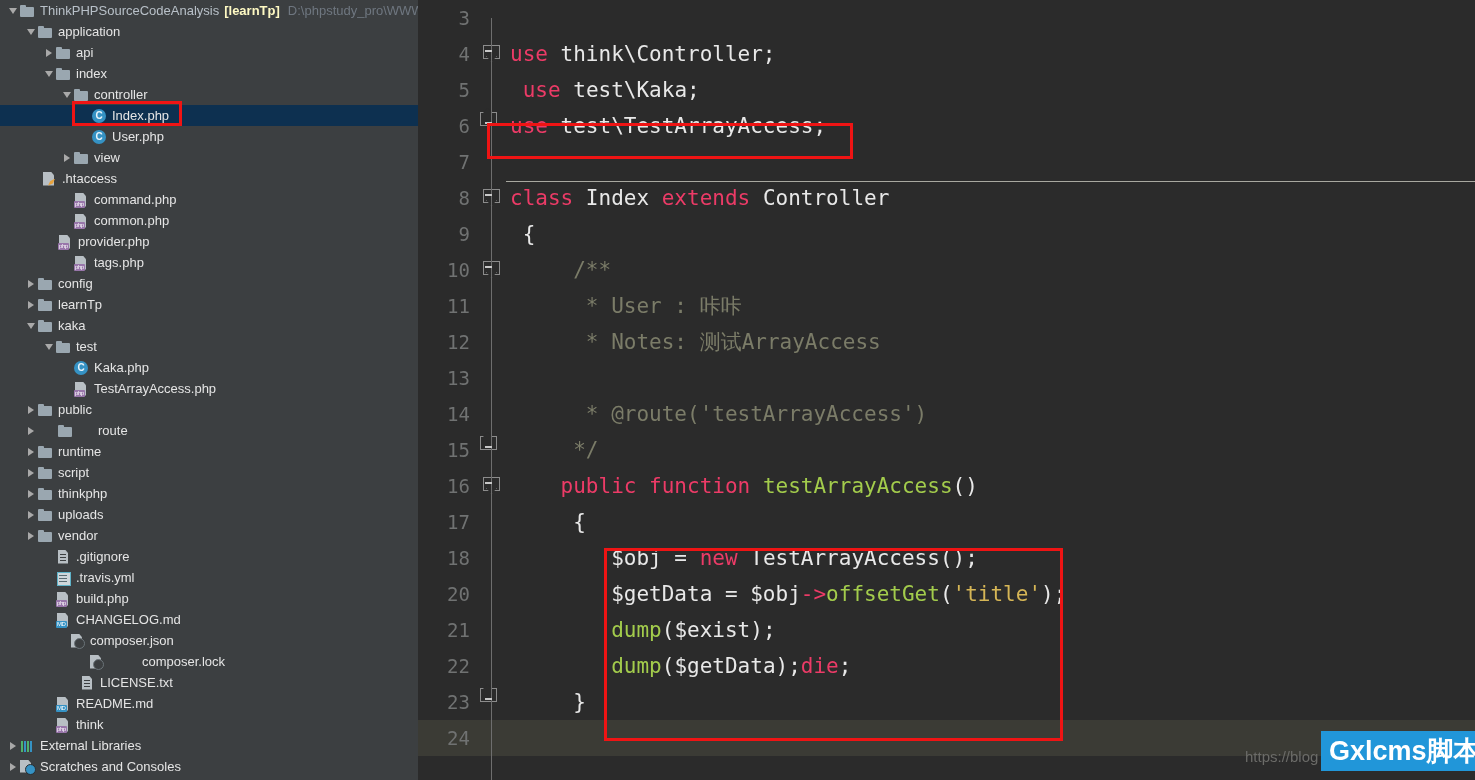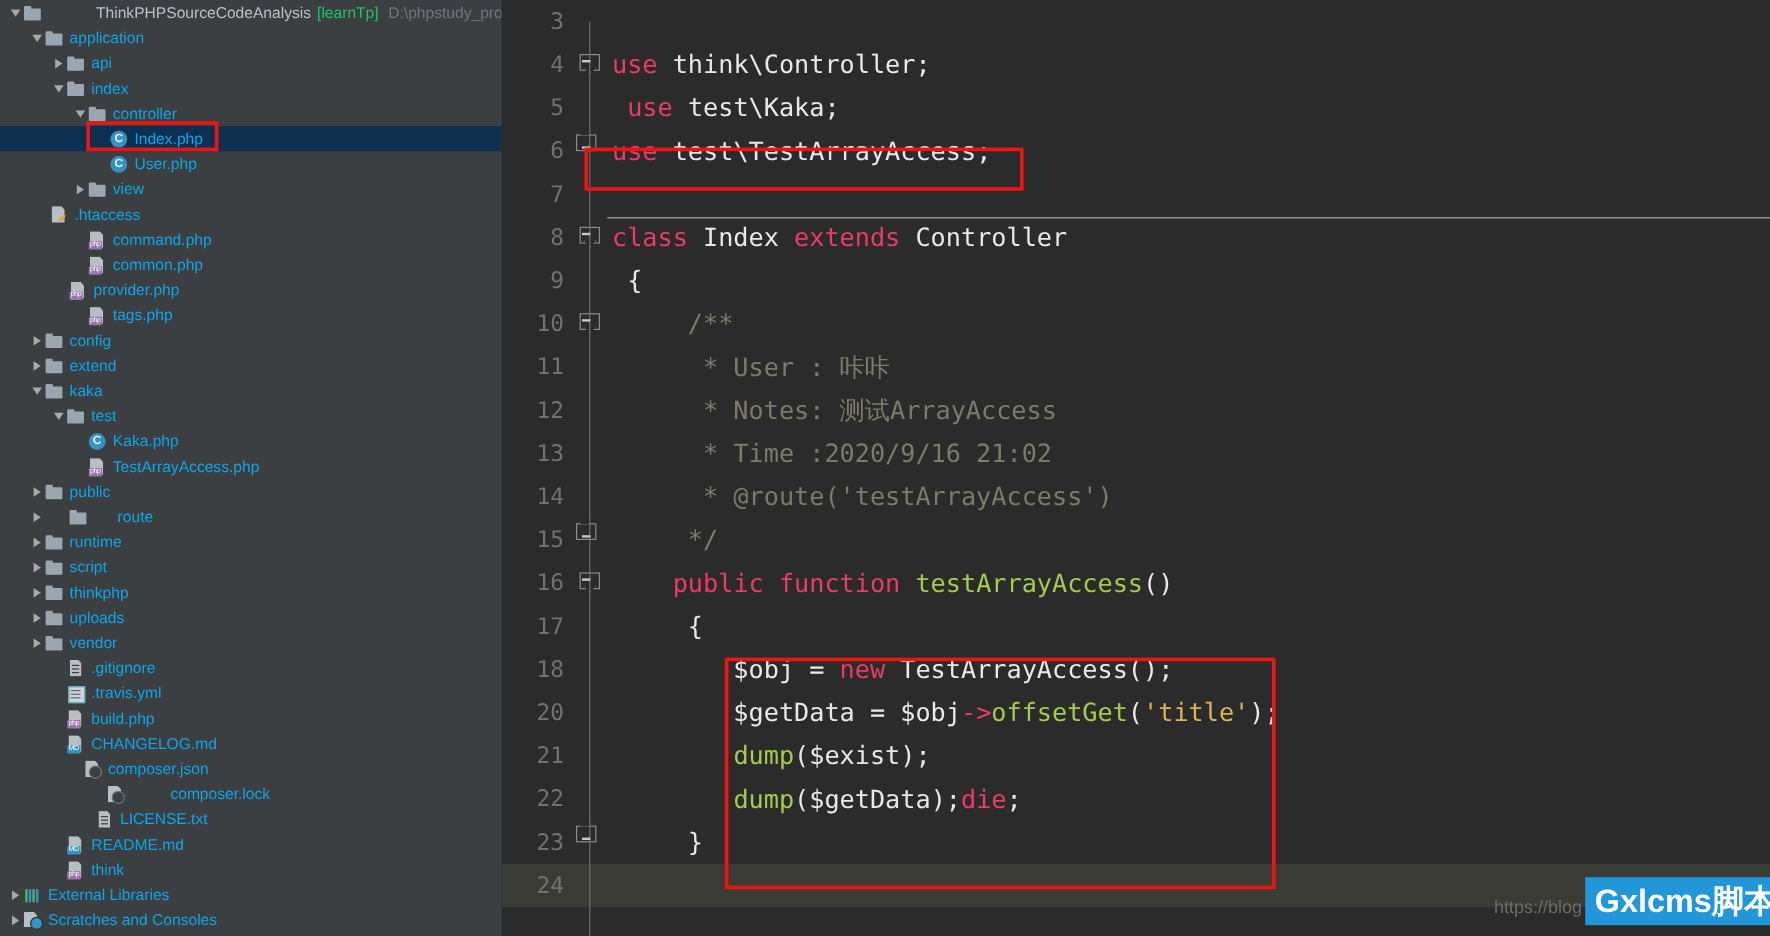--- a/index.html
+++ b/index.html
@@ -143,23 +143,23 @@
   .ic-scr::before {
     content: ""; position: absolute; left: 1px; top: 1px;
     width: 11px; height: 13px; background: #b8bfc4;
     clip-path: polygon(0 0, 72% 0, 100% 26%, 100% 100%, 0 100%);
   }
   .ic-scr::after {
     content: ""; position: absolute; left: 6px; bottom: 0px;
     width: 9px; height: 9px; border-radius: 50%; background: #3592c4;
     border: 1px solid #2a2f33;
   }
-  .tree-label { color: #0ea5e9; }
-  .tree-row.root .tree-label { color: #b8c0c8; margin-left: 40px; }
-  .mod { color: #22c55e; font-weight: normal; margin-left: 5px; }
+  .tree-label { color: #e5e5e5; }
+  .tree-row.root .tree-label { color: #b8c0c8; }
+  .mod { color: #fef9c3; font-weight: bold; margin-left: 5px; }
   .path { color: #6f7780; margin-left: 8px; }
 
   
   .redbox {
     position: absolute;
     border: 3px solid #ef1414;
     pointer-events: none;
     z-index: 40;
   }
 
@@ -362,21 +362,21 @@
             <span class="arrow-r"></span>
           </span>
           <span class="icn ic-folder"></span>
           <span class="tree-label">config</span>
         </div>
         <div class="tree-row" style="padding-left: 24px;">
           <span class="tw">
             <span class="arrow-r"></span>
           </span>
           <span class="icn ic-folder"></span>
-          <span class="tree-label">extend</span>
+          <span class="tree-label">learnTp</span>
         </div>
         <div class="tree-row" style="padding-left: 24px;">
           <span class="tw">
             <span class="arrow-d"></span>
           </span>
           <span class="icn ic-folder"></span>
           <span class="tree-label">kaka</span>
         </div>
         <div class="tree-row" style="padding-left: 42px;">
           <span class="tw">
@@ -513,21 +513,21 @@
         <div class="code-line"><span class="gutter">3</span><span class="foldcol"></span><span class="code-text"></span></div>
         <div class="code-line"><span class="gutter">4</span><span class="foldcol"><span class="fold-open"></span><span class="fold-minus"></span></span><span class="code-text"><span class="kwp">use </span><span class="txt">think\Controller;</span></span></div>
         <div class="code-line"><span class="gutter">5</span><span class="foldcol"></span><span class="code-text"><span class="txt"> </span><span class="kwp">use </span><span class="txt">test\Kaka;</span></span></div>
         <div class="code-line"><span class="gutter">6</span><span class="foldcol"><span class="fold-end"></span><span class="fold-minus"></span></span><span class="code-text"><span class="kwp">use </span><span class="txt">test\TestArrayAccess;</span></span></div>
         <div class="code-line"><span class="gutter">7</span><span class="foldcol"></span><span class="code-text"></span></div>
         <div class="code-line"><span class="gutter">8</span><span class="foldcol"><span class="fold-open"></span><span class="fold-minus"></span></span><span class="code-text"><span class="kwp">class </span><span class="txt">Index </span><span class="kwp">extends </span><span class="txt">Controller</span></span></div>
         <div class="code-line"><span class="gutter">9</span><span class="foldcol"></span><span class="code-text"><span class="txt"> {</span></span></div>
         <div class="code-line"><span class="gutter">10</span><span class="foldcol"><span class="fold-open"></span><span class="fold-minus"></span></span><span class="code-text"><span class="cmt">     /**</span></span></div>
         <div class="code-line"><span class="gutter">11</span><span class="foldcol"></span><span class="code-text"><span class="cmt">      * User : 咔咔</span></span></div>
         <div class="code-line"><span class="gutter">12</span><span class="foldcol"></span><span class="code-text"><span class="cmt">      * Notes: 测试ArrayAccess</span></span></div>
-        <div class="code-line"><span class="gutter">13</span><span class="foldcol"></span><span class="code-text"><span class="cmt">      * Time :2020/9/16 21:02</span></span></div>
+        <div class="code-line"><span class="gutter">13</span><span class="foldcol"></span></div>
         <div class="code-line"><span class="gutter">14</span><span class="foldcol"></span><span class="code-text"><span class="cmt">      * @route('testArrayAccess')</span></span></div>
         <div class="code-line"><span class="gutter">15</span><span class="foldcol"><span class="fold-end"></span><span class="fold-minus"></span></span><span class="code-text"><span class="cmt">     */</span></span></div>
         <div class="code-line"><span class="gutter">16</span><span class="foldcol"><span class="fold-open"></span><span class="fold-minus"></span></span><span class="code-text"><span class="txt">    </span><span class="kwp">public function </span><span class="fn">testArrayAccess</span><span class="txt">()</span></span></div>
         <div class="code-line"><span class="gutter">17</span><span class="foldcol"></span><span class="code-text"><span class="txt">     {</span></span></div>
         <div class="code-line"><span class="gutter">18</span><span class="foldcol"></span><span class="code-text"><span class="txt">        $obj = </span><span class="kwp">new </span><span class="txt">TestArrayAccess();</span></span></div>
         <div class="code-line"><span class="gutter">20</span><span class="foldcol"></span><span class="code-text"><span class="txt">        $getData = $obj</span><span class="pnk">-&gt;</span><span class="fn">offsetGet</span><span class="txt">(</span><span class="str">'title'</span><span class="txt">);</span></span></div>
         <div class="code-line"><span class="gutter">21</span><span class="foldcol"></span><span class="code-text"><span class="txt">        </span><span class="fn">dump</span><span class="txt">($exist);</span></span></div>
         <div class="code-line"><span class="gutter">22</span><span class="foldcol"></span><span class="code-text"><span class="txt">        </span><span class="fn">dump</span><span class="txt">($getData);</span><span class="kwp">die</span><span class="txt">;</span></span></div>
         <div class="code-line"><span class="gutter">23</span><span class="foldcol"><span class="fold-end"></span><span class="fold-minus"></span></span><span class="code-text"><span class="txt">     }</span></span></div>
         <div class="code-line cur"><span class="gutter">24</span><span class="foldcol"></span></div>

